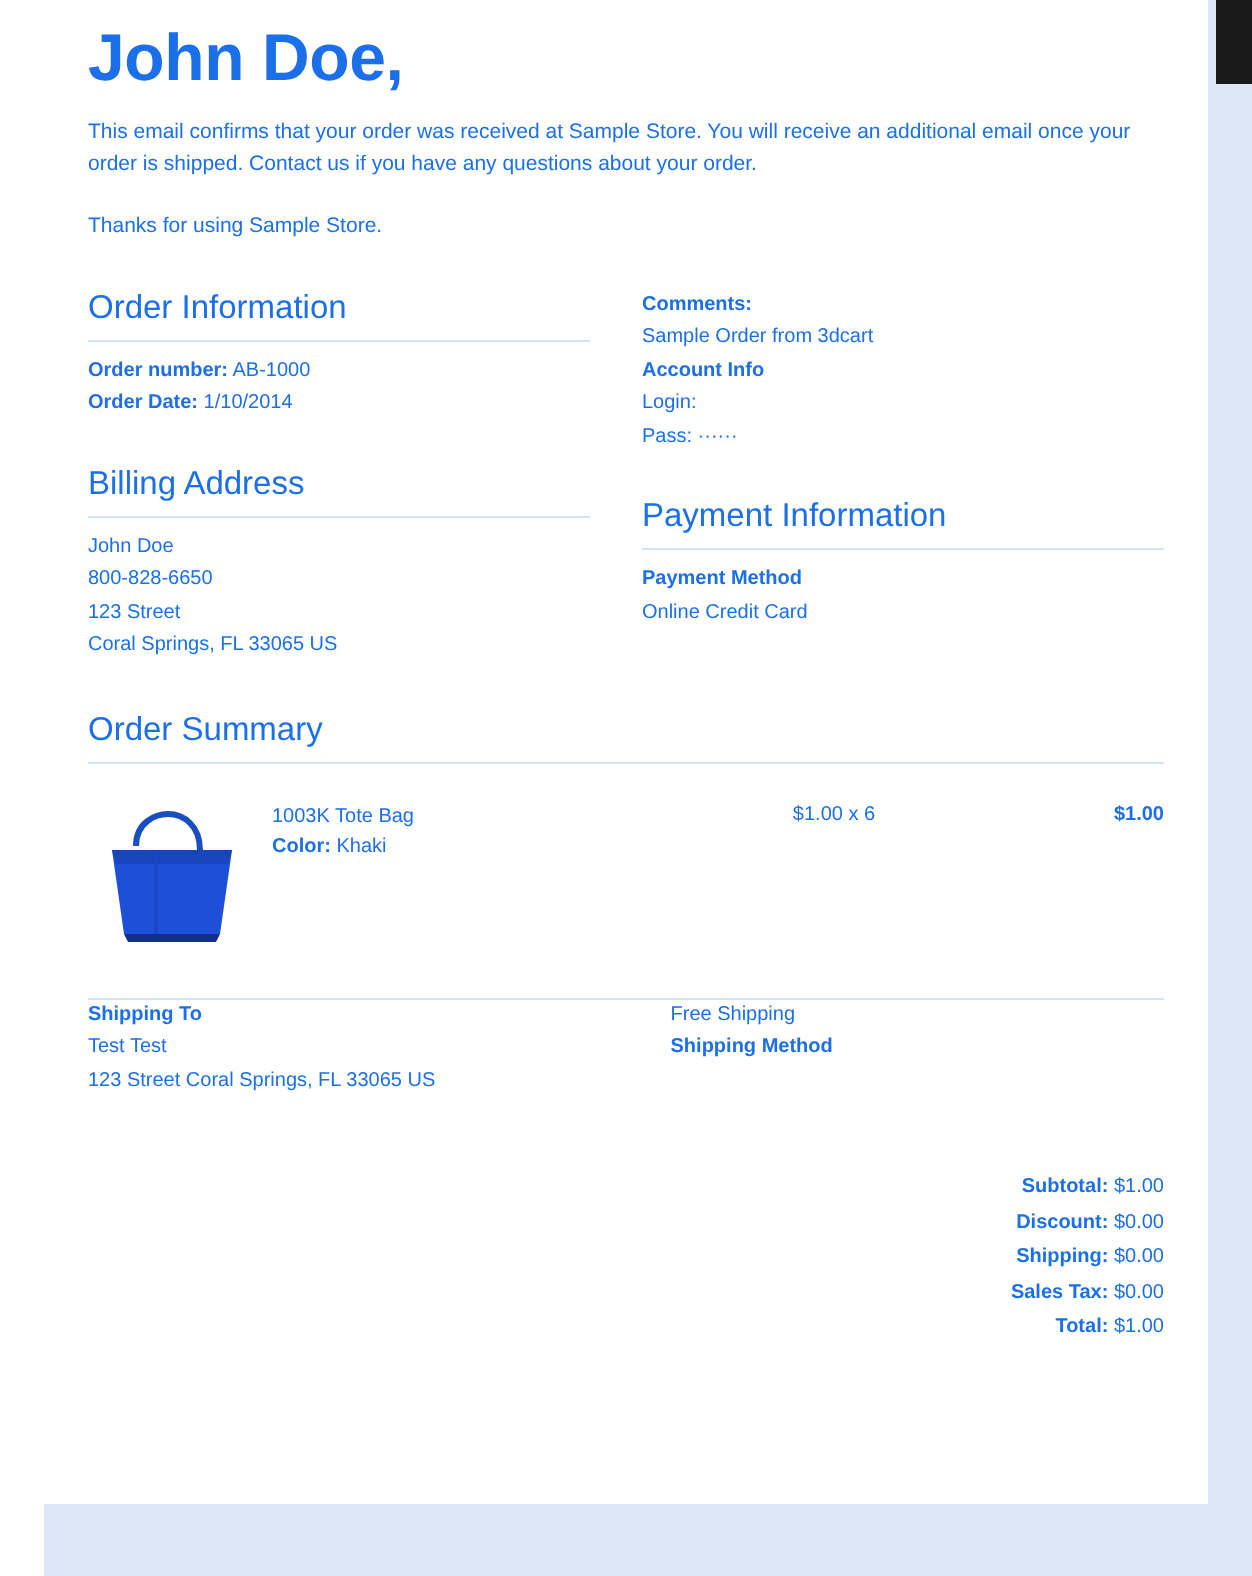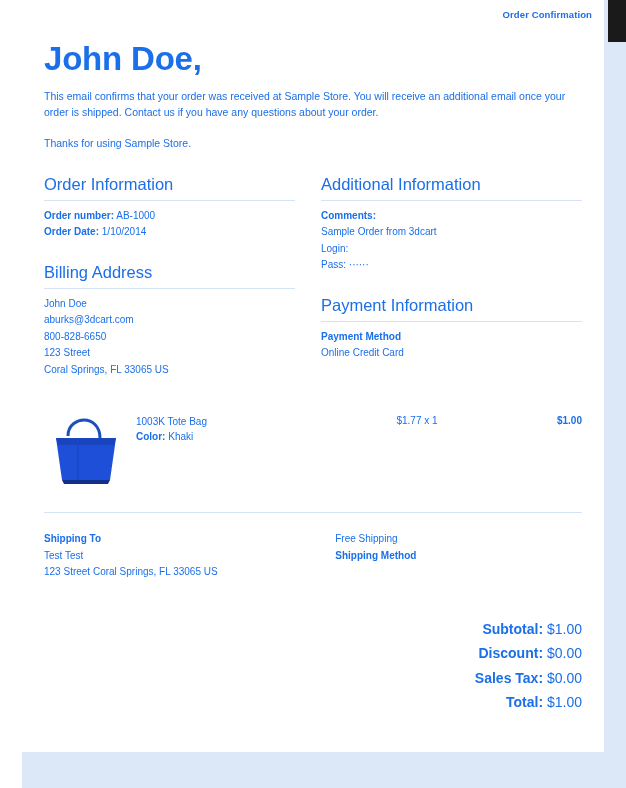--- a/index.html
+++ b/index.html
@@ -167,29 +167,28 @@
     width: 90px;
     flex: 0 0 90px;
     text-align: right;
     font-size: 10px;
     font-weight: bold;
     color: #1b6fe8;
     padding-top: 1px;
   }
   .ship-cols {
     display: flex;
-    margin-top: 18px;
     gap: 28px;
   }
   .totals {
     margin-top: 36px;
     text-align: right;
   }
   .total-line {
-    font-size: 14px;
+    font-size: 10px;
     color: #1b6fe8;
     line-height: 1.75;
   }
   .total-line .lbl {
     font-weight: bold;
   }
   .bottom-white {
     position: absolute;
     left: 0;
     bottom: 0;
@@ -200,23 +199,20 @@
 </style>
 </head>
 <body>
 
 <div class="left-strip"></div>
 <div class="right-strip"></div>
 <div class="bottom-white"></div>
 
 <div class="page">
 
-  <div class="header-bar">
-    <div class="header-label">Order Confirmation</div>
-  </div>
 
   <div class="content">
 
     <h1 class="greeting">John Doe,</h1>
     <p class="intro">This email confirms that your order was received at Sample Store. You will receive an additional email once your order is shipped. Contact us if you have any questions about your order.</p>
     <div class="intro-thanks">Thanks for using Sample Store.</div>
 
     <div class="cols">
 
       <div class="col-left">
@@ -226,69 +222,69 @@
           <span class="k">Order number:</span>
           <span>AB-1000</span>
         </div>
         <div class="kv">
           <span class="k">Order Date:</span>
           <span>1/10/2014</span>
         </div>
 
         <h2 class="section tight">Billing Address</h2>
         <div class="line">John Doe</div>
-        <div class="line">aburks@3dcart.com</div>
         <div class="line">800-828-6650</div>
         <div class="line">123 Street</div>
         <div class="line">Coral Springs, FL 33065 US</div>
 
       </div>
 
       <div class="col-right">
 
-        <h2 class="section">Additional Information</h2>
         <div class="line bold">Comments:</div>
         <div class="line">Sample Order from 3dcart</div>
+        <div class="line bold">Account Info</div>
         <div class="line">
           <span>Login:</span>
           <span></span>
         </div>
         <div class="line">
           <span>Pass:</span>
           <span>······</span>
         </div>
 
         <h2 class="section tight">Payment Information</h2>
         <div class="line bold">Payment Method</div>
         <div class="line">Online Credit Card</div>
 
       </div>
 
     </div>
 
     <div class="summary">
+      <h2 class="section">Order Summary</h2>
 
       <div class="item-row">
         <div class="item-thumb">
           <svg class="bag-svg" width="78" height="78" viewBox="0 0 78 78" xmlns="http://www.w3.org/2000/svg" aria-hidden="true">
             <path d="M20 22 C20 10, 30 6, 36 6 C44 6, 52 12, 52 24" fill="none" stroke="#1b4fc0" stroke-width="3"></path>
             <path d="M8 24 L68 24 L62 66 L14 66 Z" fill="#1d4fd8"></path>
             <path d="M8 24 L68 24 L66 31 L10 31 Z" fill="#1845bd"></path>
             <path d="M30 24 L30 66" stroke="#1a46c6" stroke-width="1.5" fill="none"></path>
             <path d="M14 66 L62 66 L60 70 L16 70 Z" fill="#12308a"></path>
           </svg>
         </div>
         <div class="item-desc">
           <div class="item-name">1003K Tote Bag</div>
           <div class="item-opt">
             <span>Color:</span>
             <span class="val">Khaki</span>
           </div>
         </div>
-        <div class="item-qty">$1.77 x 1</div>
+        <div class="item-qty">$1.00 x 6</div>
         <div class="item-price">$1.00</div>
       </div>
 
       <div class="ship-cols">
         <div class="col-left">
           <div class="line bold">Shipping To</div>
           <div class="line">Test Test</div>
           <div class="line">123 Street Coral Springs, FL 33065 US</div>
         </div>
         <div class="col-right">
@@ -300,20 +296,24 @@
       <div class="totals">
         <div class="total-line">
           <span class="lbl">Subtotal:</span>
           <span>$1.00</span>
         </div>
         <div class="total-line">
           <span class="lbl">Discount:</span>
           <span>$0.00</span>
         </div>
         <div class="total-line">
+          <span class="lbl">Shipping:</span>
+          <span>$0.00</span>
+        </div>
+        <div class="total-line">
           <span class="lbl">Sales Tax:</span>
           <span>$0.00</span>
         </div>
         <div class="total-line">
           <span class="lbl">Total:</span>
           <span>$1.00</span>
         </div>
       </div>
 
     </div>

